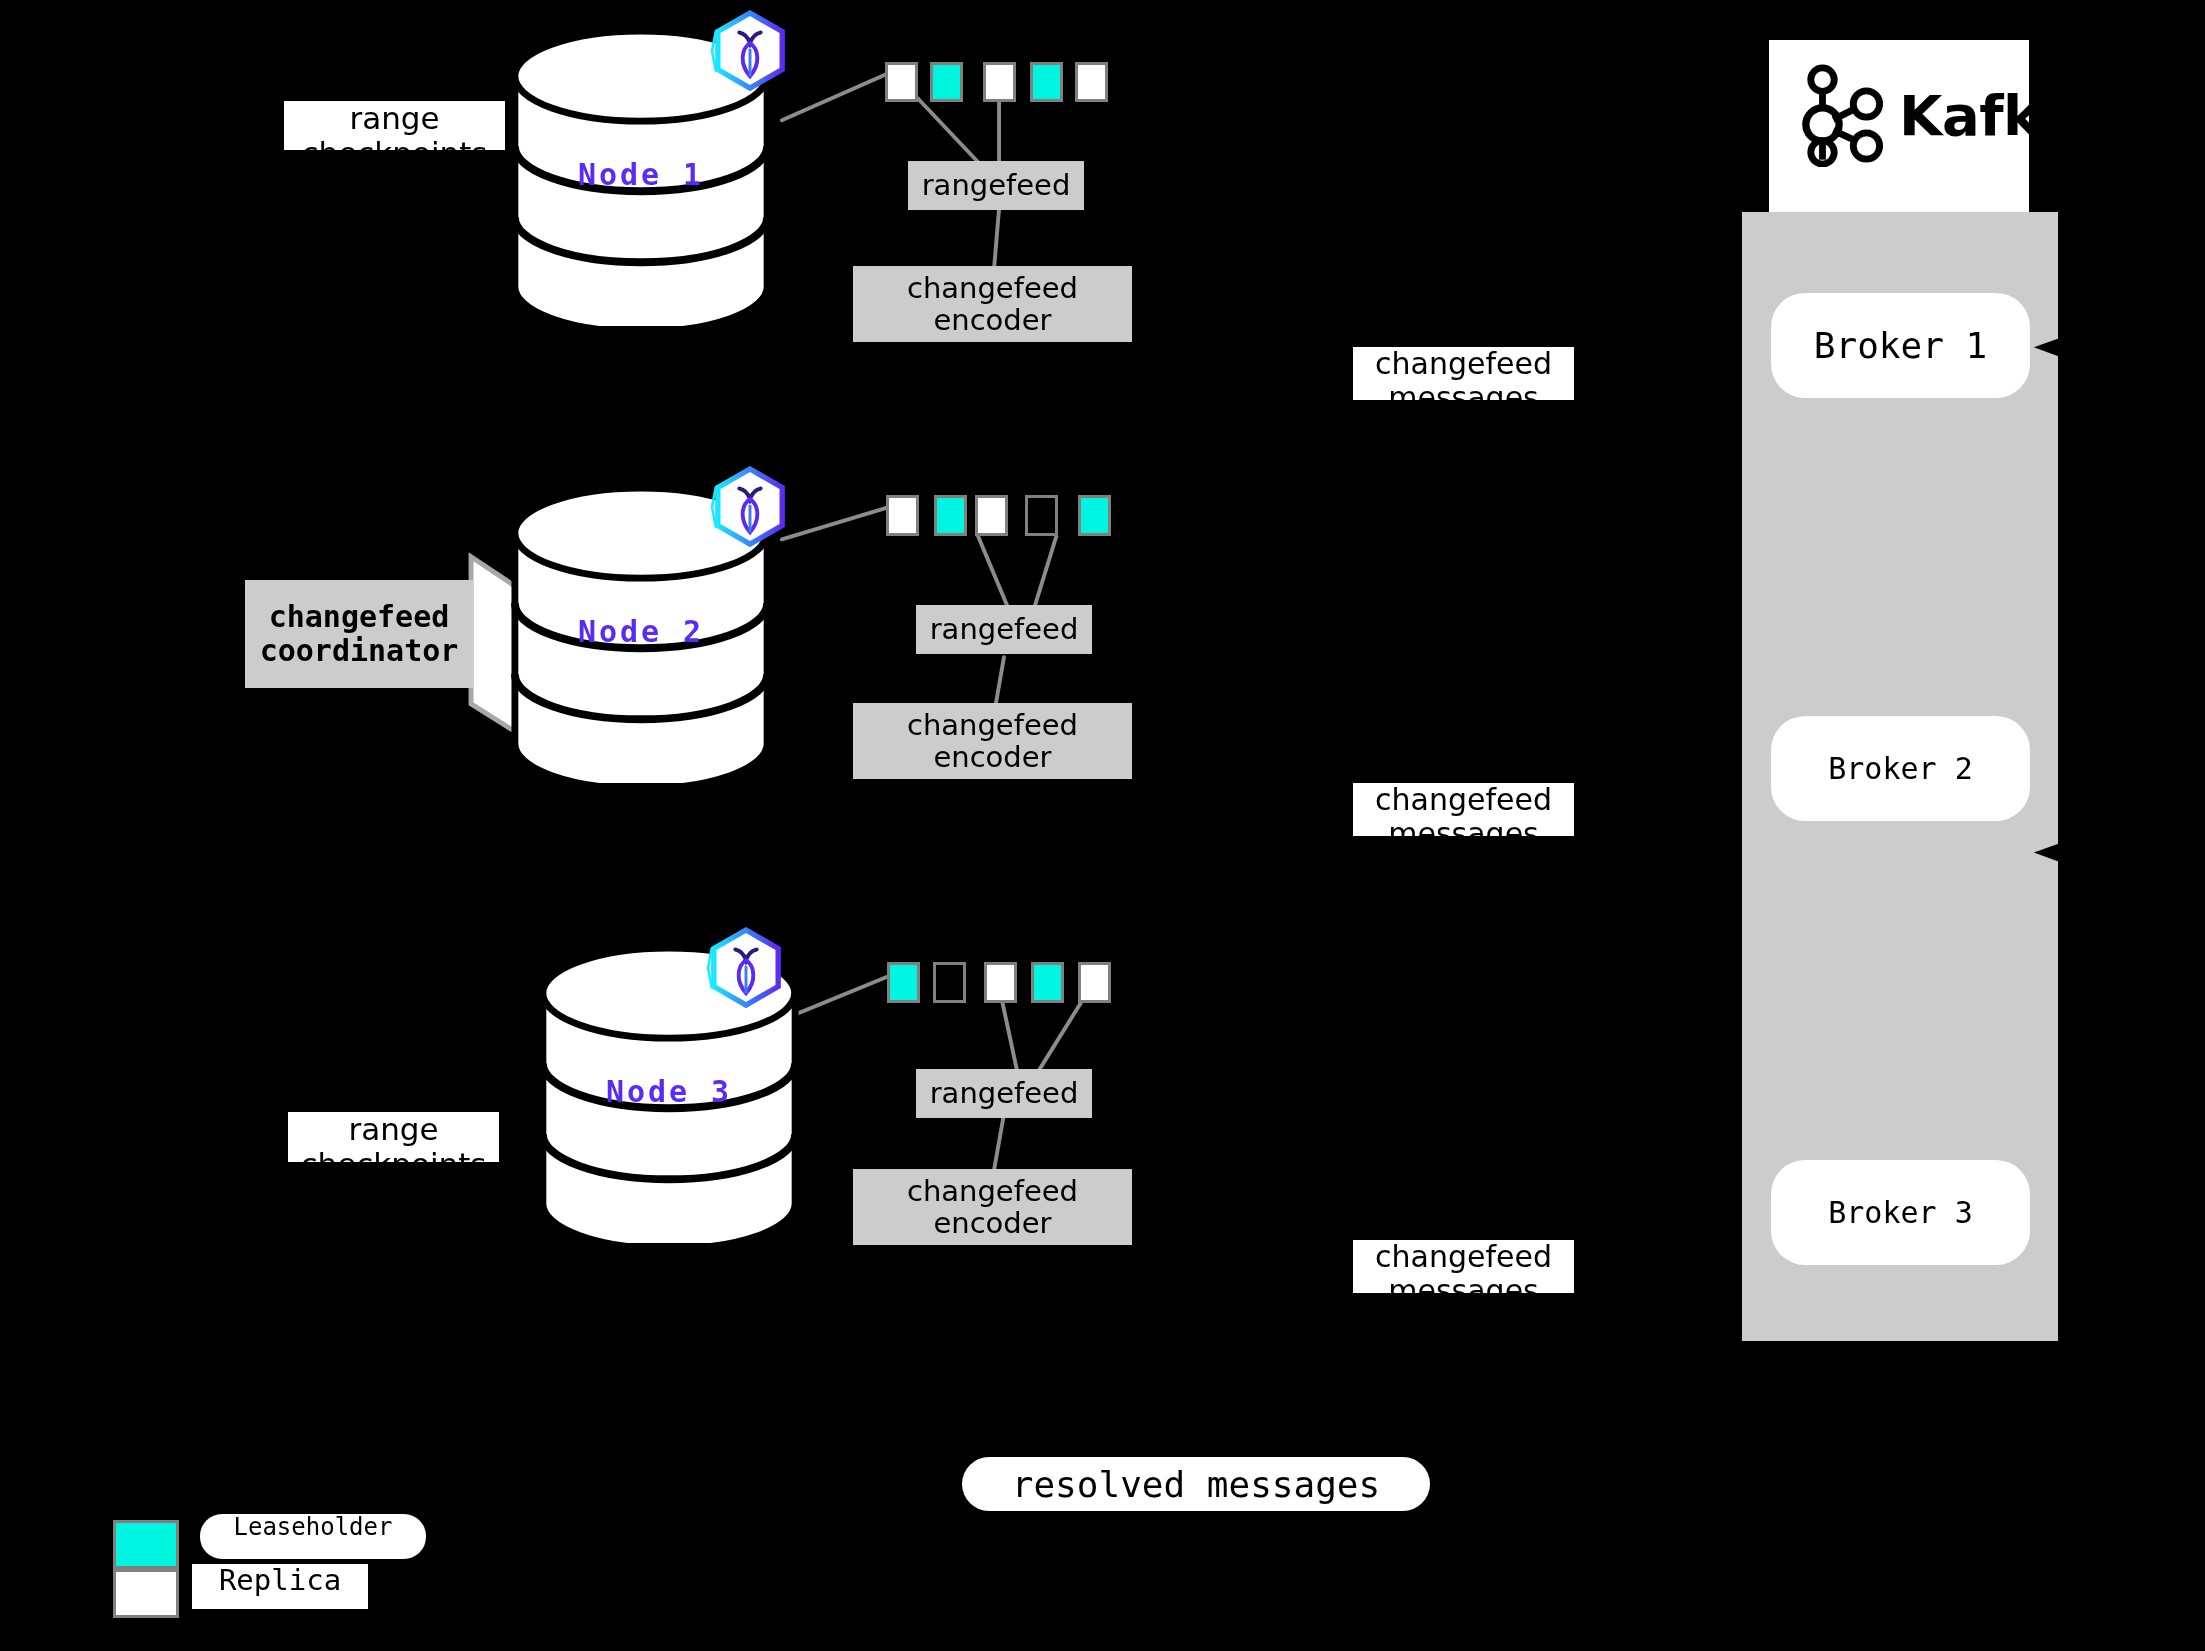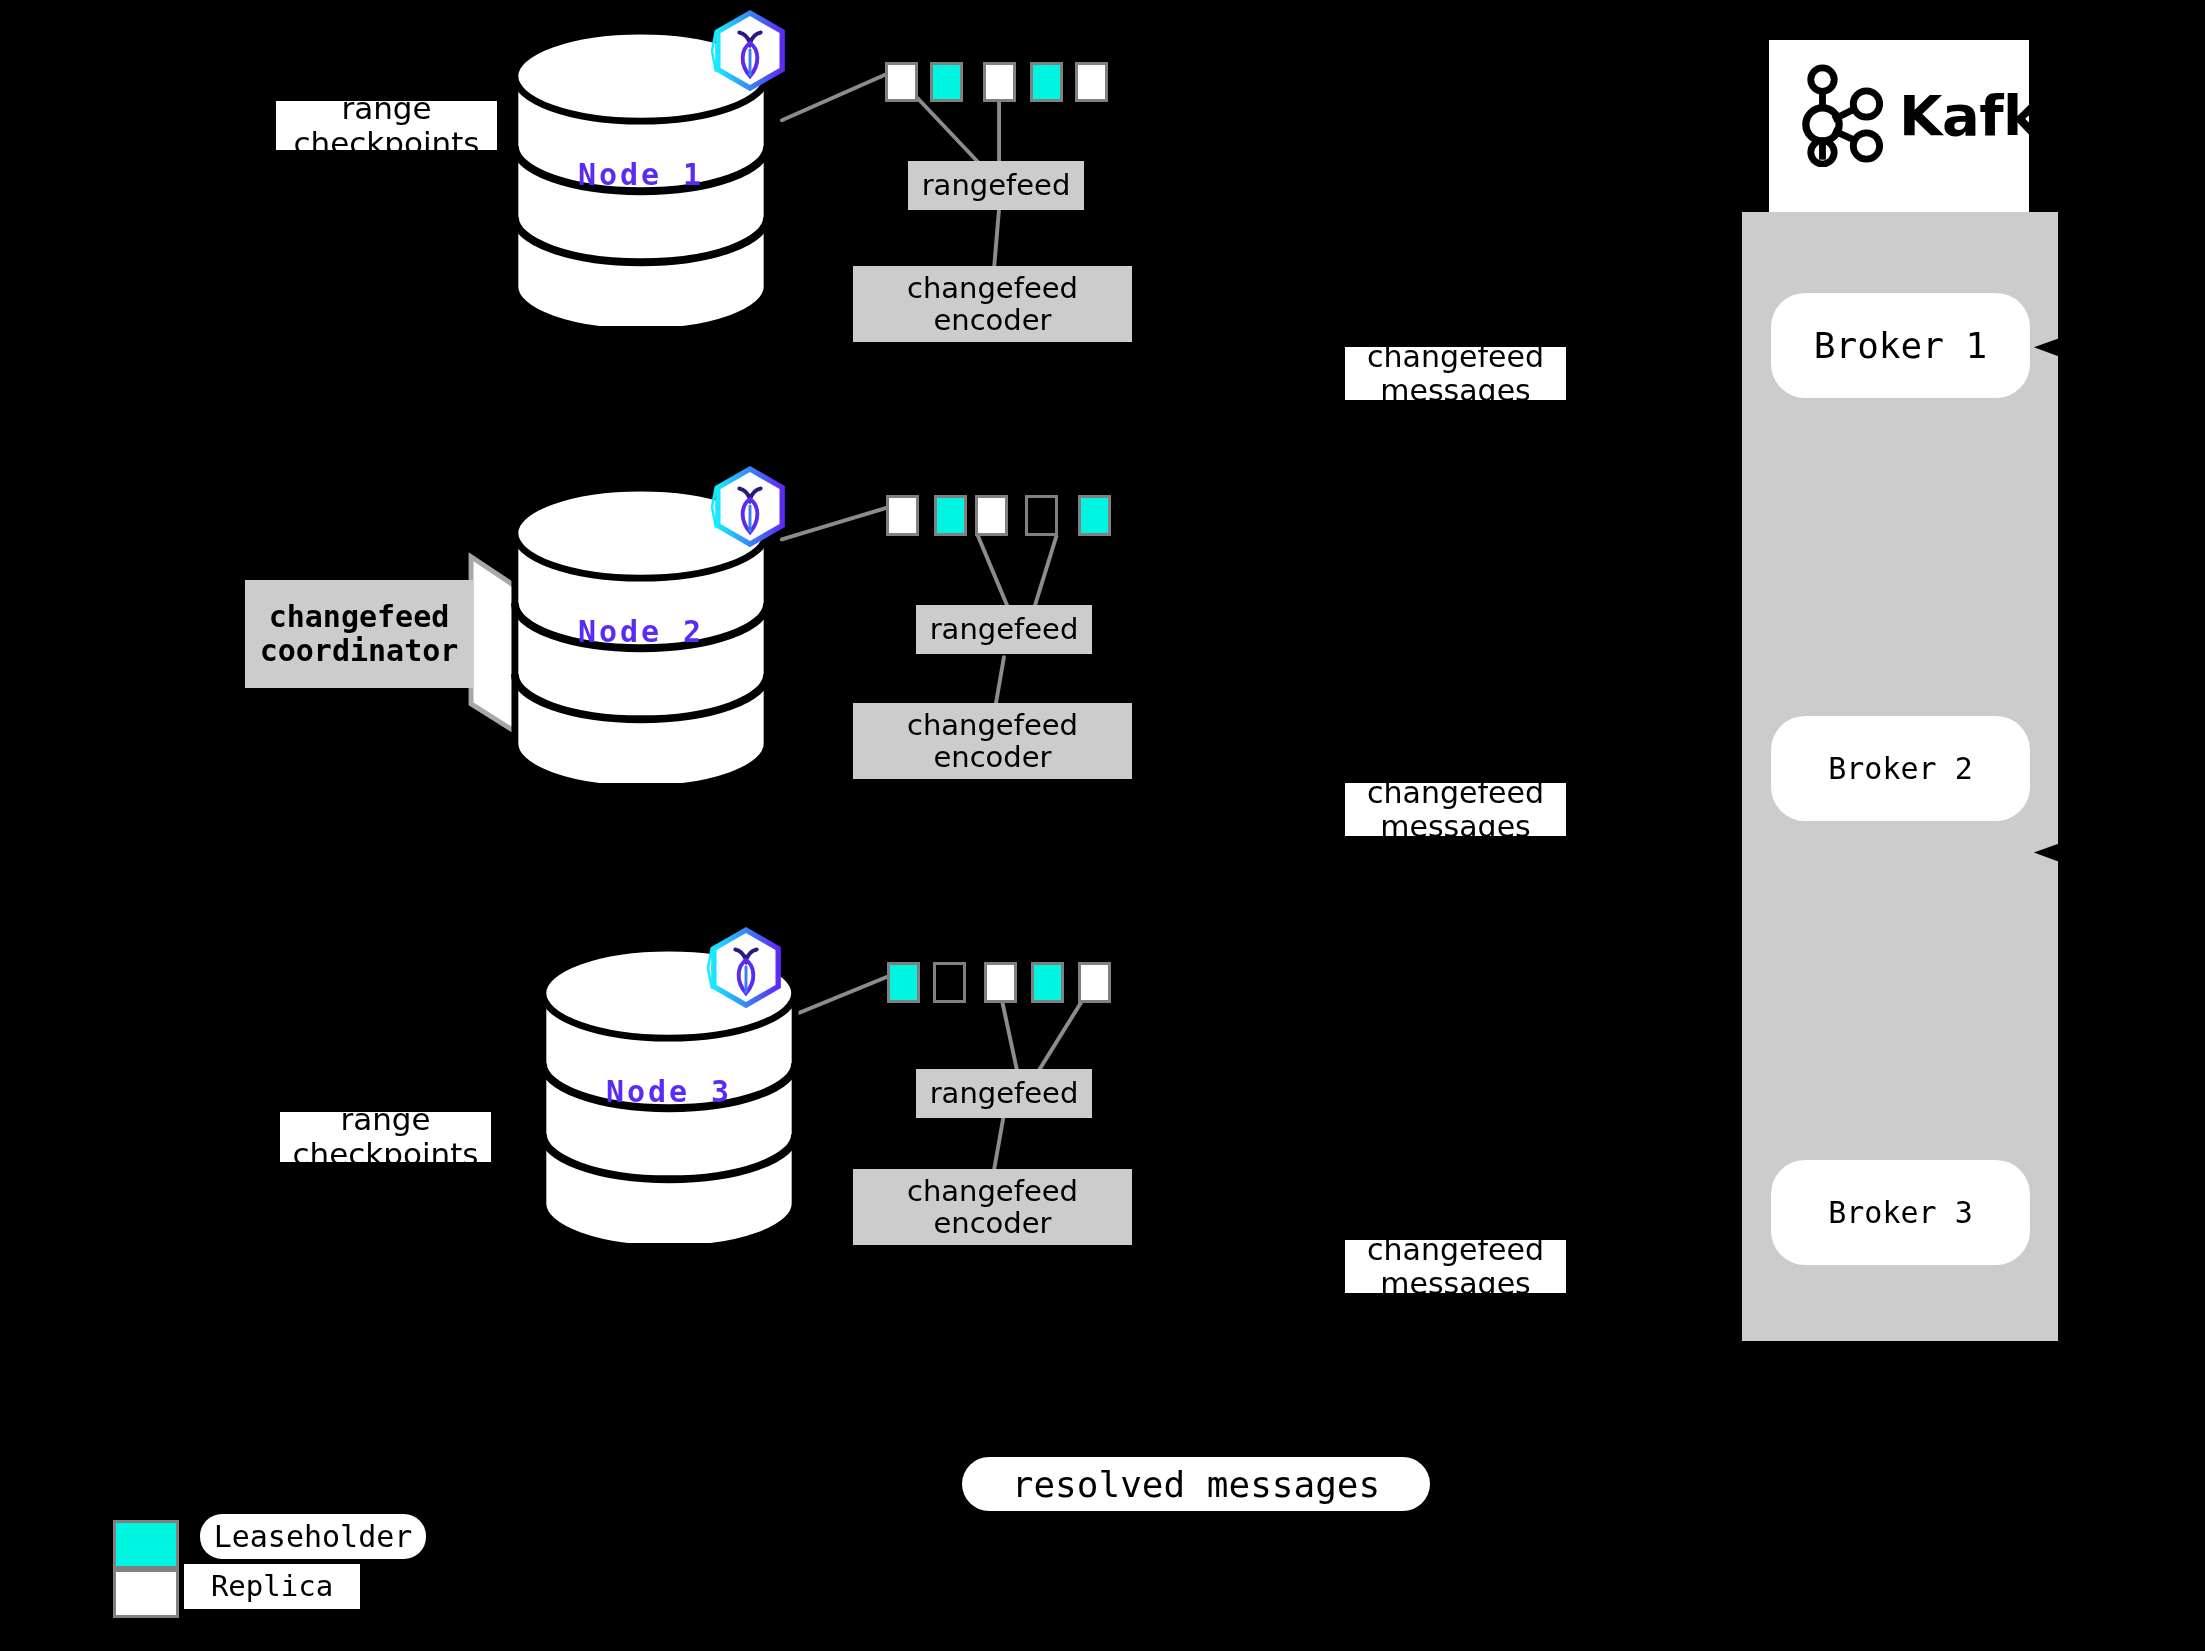--- a/index.html
+++ b/index.html
@@ -15,26 +15,27 @@
     overflow:hidden;
   }
   .abs{position:absolute;}
 
   
   .chip{
     position:absolute;
     background:#ffffff;
     color:#000000;
     display:flex;
-    align-items:center;
+    align-items:flex-start;
     justify-content:center;
     text-align:center;
     line-height:1.12;
     overflow:visible;
     white-space:pre;
+    margin-left:8px;
   }
   .chip.mono{font-family:"DejaVu Sans Mono", monospace;}
   .chip.sans{font-family:"DejaVu Sans", sans-serif;}
 
   .graybox{
     position:absolute;
     background:#cccccc;
     color:#000000;
     display:flex;
     align-items:center;
@@ -359,21 +360,21 @@
   <svg class="abs" style="left:2025px;top:314px;width:54px;height:981px;" viewBox="0 0 110 2000">
     <polygon points="68,50 68,86 18,68" fill="#000000"></polygon>
     <polygon points="68,1080 68,1116 18,1098" fill="#000000"></polygon>
   </svg>
 
   <div class="pill" style="left:962px;top:1457px;width:468px;height:54px;font-size:36px;">
     <span>resolved messages</span>
   </div>
 
   <div class="legend-swatch" style="left:113px;top:1520px;width:66px;height:49px;background:#00f5e0;"></div>
-  <div class="chip mono" style="left:200px;top:1514px;width:226px;height:45px;font-size:30px;justify-content:center;border-radius:22px;">
+  <div class="chip mono" style="left:192px;top:1514px;width:226px;height:45px;font-size:24px;justify-content:center;border-radius:22px;">
     <span>Leaseholder</span>
   </div>
   <div class="legend-swatch" style="left:113px;top:1569px;width:66px;height:49px;background:#ffffff;"></div>
   <div class="chip mono" style="left:184px;top:1564px;width:176px;height:45px;font-size:29px;justify-content:center;">
     <span>Replica</span>
   </div>
 
 </div>
 
 

